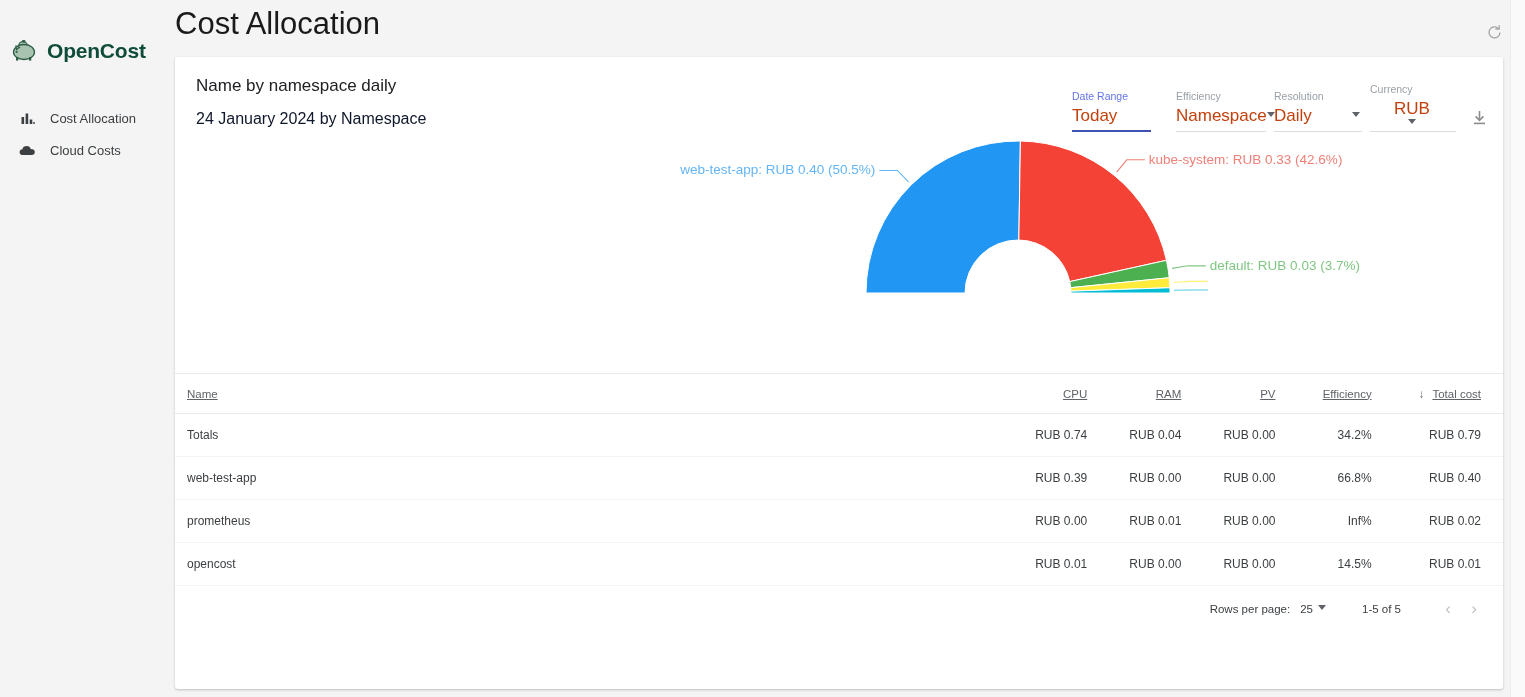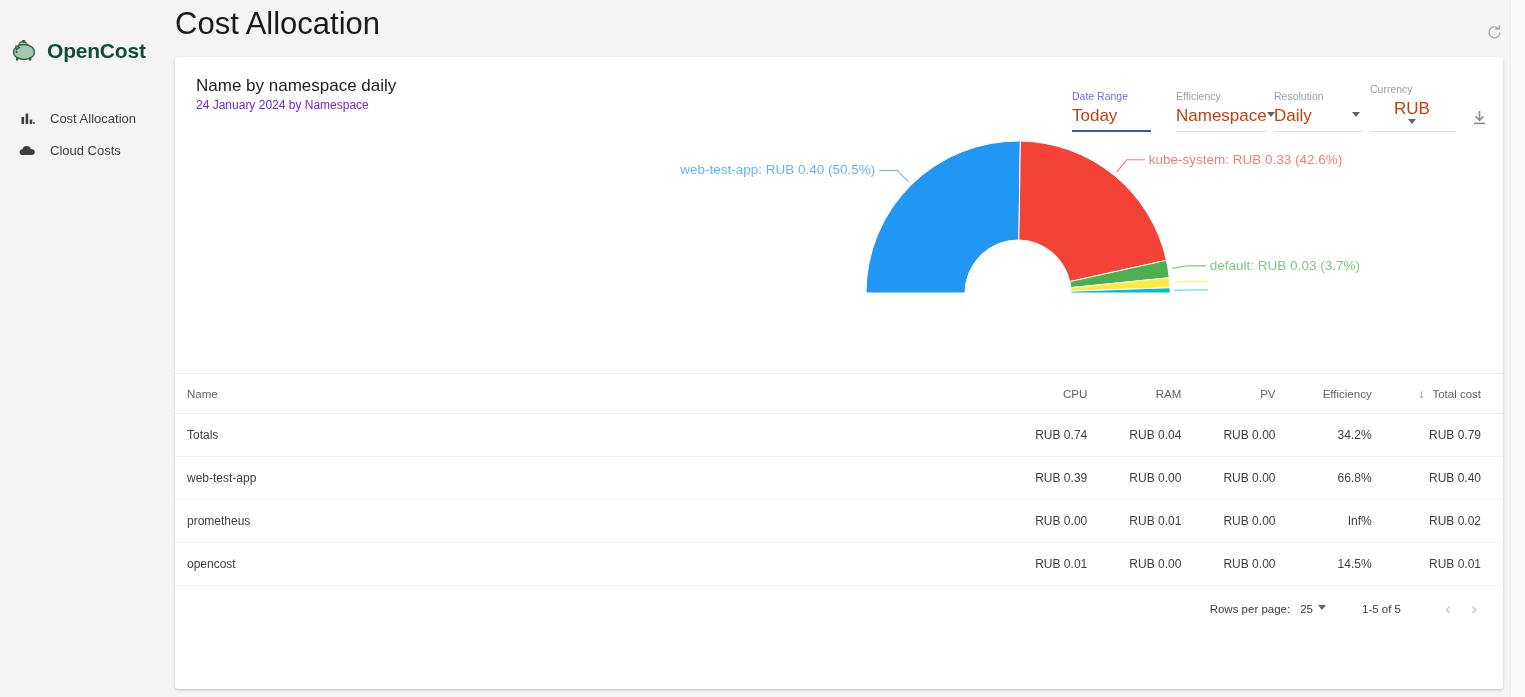--- a/index.html
+++ b/index.html
@@ -38,21 +38,21 @@
   .card {
     position: absolute; left: 10px; top: 57px; right: 22px; bottom: 8px;
     background: #fff; border-radius: 3px;
     box-shadow: 0 1px 3px rgba(0,0,0,.13), 0 1px 2px rgba(0,0,0,.10);
     overflow: hidden;
   }
 
   
   .card-head { display: flex; justify-content: space-between; padding: 19px 16px 0 21px; }
   .card-title { font-size: 17px; color: #202124; font-weight: normal; }
-  .card-sub { font-size: 12px; color: #6d28d9; margin-top: 2px; }
+  .card-sub { font-size: 16px; color: #0f172a; margin-top: 14px; }
 
   .controls { display: flex; align-items: flex-end; gap: 0; padding-top: 8px; }
   .field { margin-left: 8px; }
   .field-label { font-size: 10.5px; color: #9aa0a6; margin-bottom: 4px; line-height: 1; }
   .field.focused .field-label { color: #6374e8; }
   .field-box {
     display: flex; align-items: center; justify-content: space-between;
     border-bottom: 1px solid #dadce0; padding: 0 2px 5px 0;
     cursor: pointer;
   }
@@ -72,21 +72,21 @@
 
   
   .chart-area { position: relative; height: 241px; }
   .chart-svg { position: absolute; left: 0; top: 0; }
 
   
   .tbl { width: 100%; border-collapse: collapse; table-layout: fixed; }
   .tbl th {
     font-size: 11.5px; color: #5f6368; font-weight: normal;
     text-align: right; padding: 14px 0 13px 0;
-    border-bottom: 1px solid #e8eaed; border-top: 1px solid #e8eaed;
+    border-bottom: 1px solid #e8eaed; border-top: 1px solid #e8eaed; text-decoration: underline;
   }
   .tbl th:first-child, .tbl td:first-child { text-align: left; padding-left: 12px; }
   .tbl td {
     font-size: 12px; color: #3c4043; text-align: right;
     padding: 14px 16px; border-bottom: 1px solid #f1f3f4;
   }
   .tbl th.c-name { width: 830px; }
   .tbl th.c-num  { width: 93px; padding-right: 22px; }
   .tbl th.c-eff  { width: 95px; padding-right: 22px; }
   .tbl th.c-tot  { width: 108px; padding-right: 22px; }

